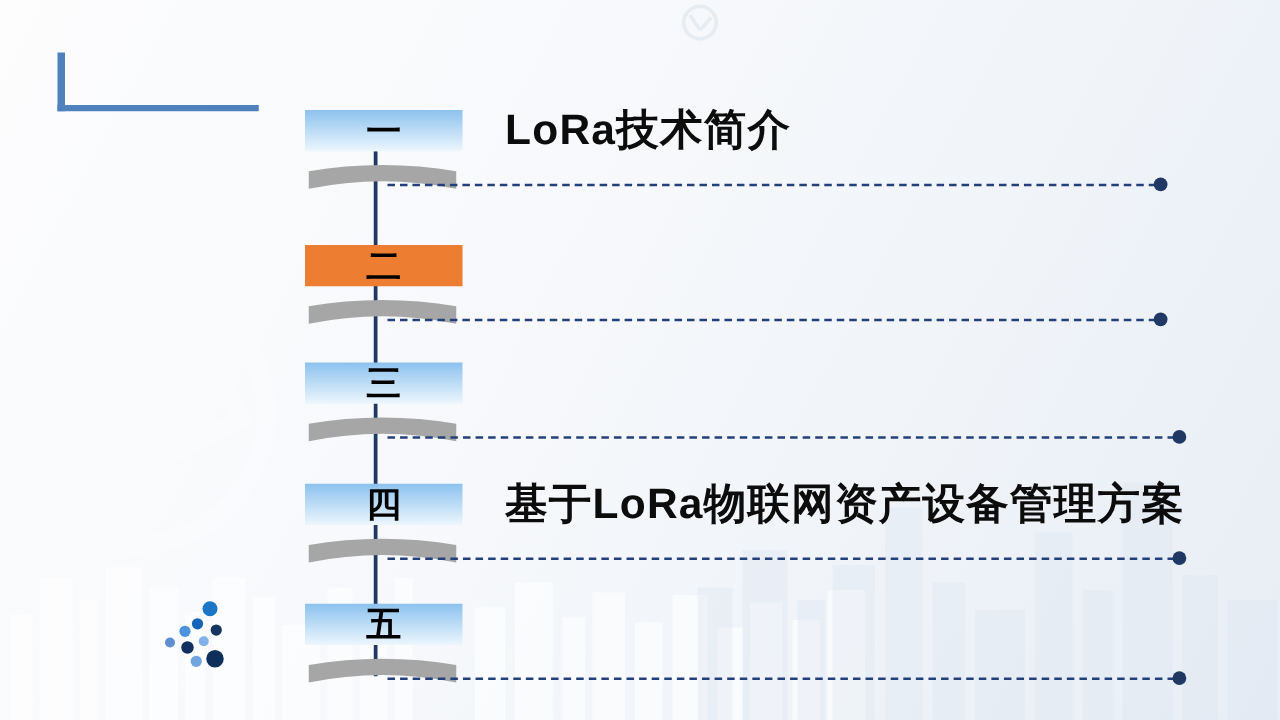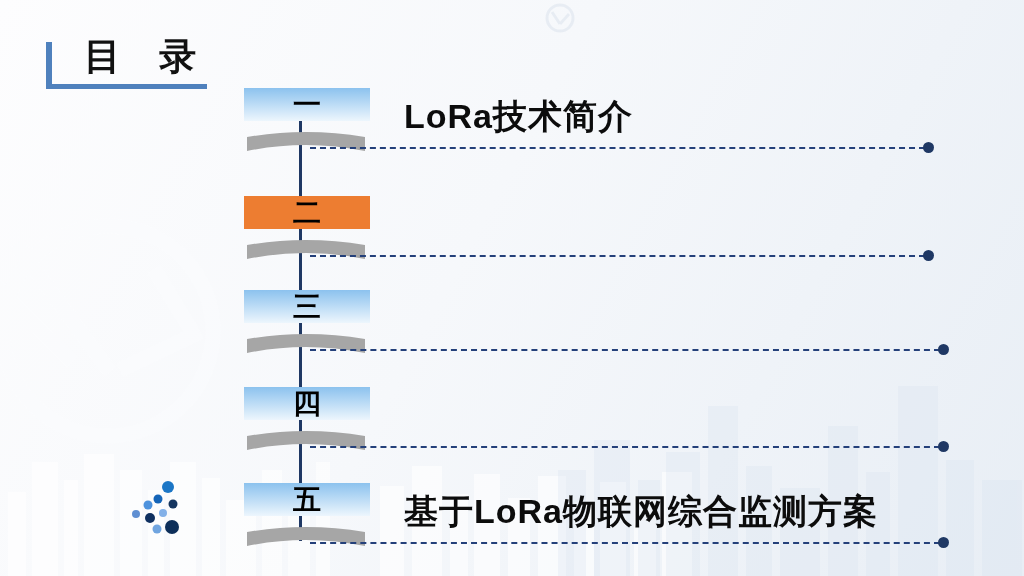--- a/index.html
+++ b/index.html
@@ -27,21 +27,21 @@
   .row.highlight .numbox{background:var(--accent,#ed7d31);}
   .curve{position:absolute;left:246px;top:39px;width:120px;height:25px;}
   .dotline{position:absolute;left:310px;top:59px;height:0;border-top:2px dashed var(--dotted,#24407a);}
   .row1 .dotline,.row2 .dotline{width:615px;}
   .row3 .dotline,.row4 .dotline,.row5 .dotline{width:630px;}
   .enddot{position:absolute;top:54px;width:11px;height:11px;border-radius:50%;background:var(--line-navy,#1f3864);}
   .row1 .enddot,.row2 .enddot{left:923px;}
   .row3 .enddot,.row4 .enddot,.row5 .enddot{left:938px;}
   .title{
     position:absolute;left:404px;top:-4px;font-size:34px;font-weight:bold;
-    color:#0c0c0c;letter-spacing:1px;white-space:nowrap;line-height:40px;margin-top:12px;
+    color:#0c0c0c;letter-spacing:1px;white-space:nowrap;line-height:40px;
   }
   .row.highlight .title{color:var(--accent,#ed7d31);}
   
   .watermark{position:absolute;left:-14px;top:212px;opacity:.55;z-index:0;}
   .minilogo{position:absolute;left:543px;top:2px;opacity:.16;z-index:0;}
   .skyline-left{position:absolute;left:0;bottom:0;opacity:.75;z-index:0;}
   .skyline-right{position:absolute;right:0;bottom:0;opacity:.55;z-index:0;}
   .dots-cluster{position:absolute;left:128px;top:478px;z-index:2;}
 </style>
 </head>
@@ -117,21 +117,20 @@
     <circle cx="20" cy="27" r="4.5" fill="#4d92dd"></circle>
     <circle cx="8" cy="36" r="4" fill="#5f8fd2"></circle>
     <circle cx="35" cy="35" r="4" fill="#82b0e8"></circle>
     <circle cx="22" cy="40" r="5" fill="#0f3060"></circle>
     <circle cx="44" cy="49" r="7" fill="#0d2f5a"></circle>
     <circle cx="29" cy="51" r="4.5" fill="#70a5e0"></circle>
   </svg>
 
   <div class="heading-border-v"></div>
   <div class="heading-border-h"></div>
-  <div class="heading">目 录</div>
 
   <div class="timeline"></div>
 
   <div class="row row1">
     <div class="numbox">
         <span>一</span>
       </div>
     <svg class="curve" viewBox="0 0 120 25">
         <path d="M1,10 Q60,0 119,10 L119,24 Q60,12 1,24 Z" fill="#a6a6a6"></path>
       </svg>
@@ -164,27 +163,27 @@
 
   <div class="row row4">
     <div class="numbox">
         <span>四</span>
       </div>
     <svg class="curve" viewBox="0 0 120 25">
         <path d="M1,10 Q60,0 119,10 L119,24 Q60,12 1,24 Z" fill="#a6a6a6"></path>
       </svg>
     <div class="dotline"></div>
     <div class="enddot"></div>
+    <div class="title">基于LoRa物联网资产设备管理方案</div>
   </div>
 
   <div class="row row5">
     <div class="numbox">
         <span>五</span>
       </div>
     <svg class="curve" viewBox="0 0 120 25">
         <path d="M1,10 Q60,0 119,10 L119,24 Q60,12 1,24 Z" fill="#a6a6a6"></path>
       </svg>
     <div class="dotline"></div>
     <div class="enddot"></div>
-    <div class="title">基于LoRa物联网综合监测方案</div>
   </div>
 
 </div>
 
 </body></html>

